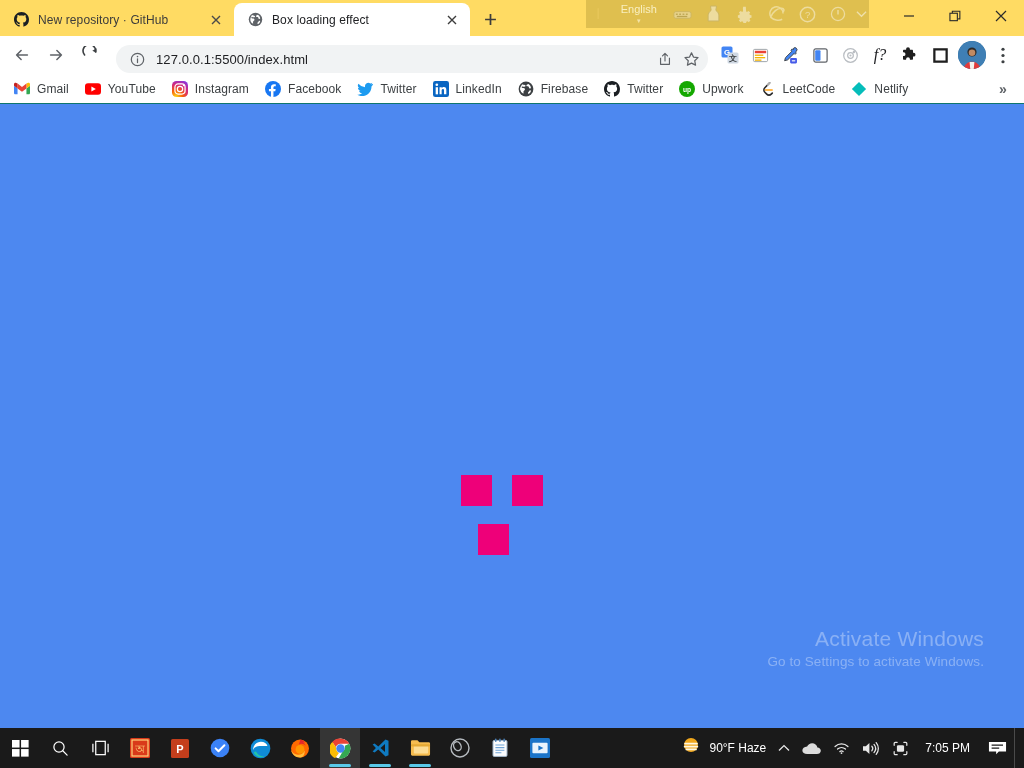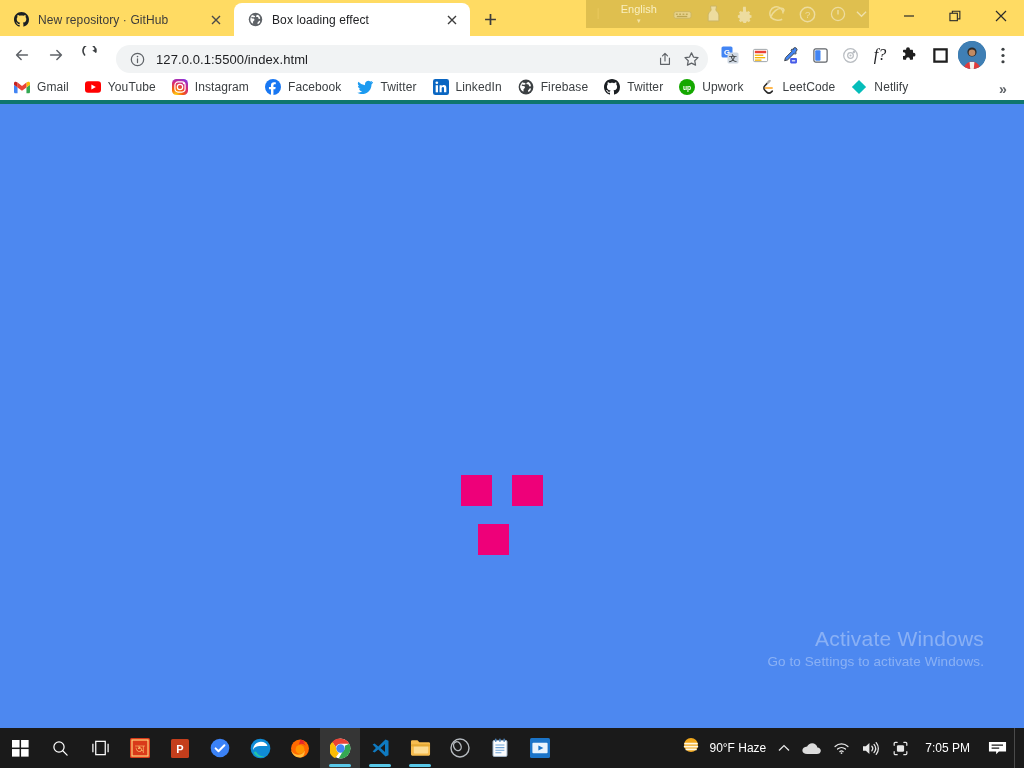--- a/index.html
+++ b/index.html
@@ -157,21 +157,21 @@
     margin-left: 4px;
     display: flex; align-items: center; justify-content: center;
   }
 
   
   #bookmarks-bar {
     height: 30px;
     background: #ffffff;
     display: flex; align-items: center;
     padding: 0 6px;
-    border-bottom: 4px solid #0f766e;
+    border-bottom: 1px solid #0f766e;
     position: relative;
   }
   .bookmark {
     display: flex; align-items: center;
     height: 24px;
     padding: 0 8px;
     border-radius: 4px;
     flex: 0 0 auto;
   }
   .bm-icon {

